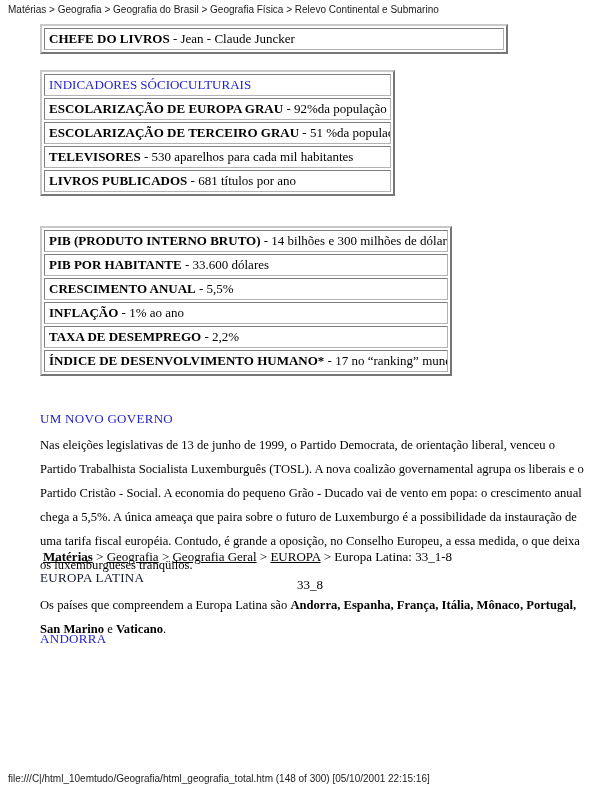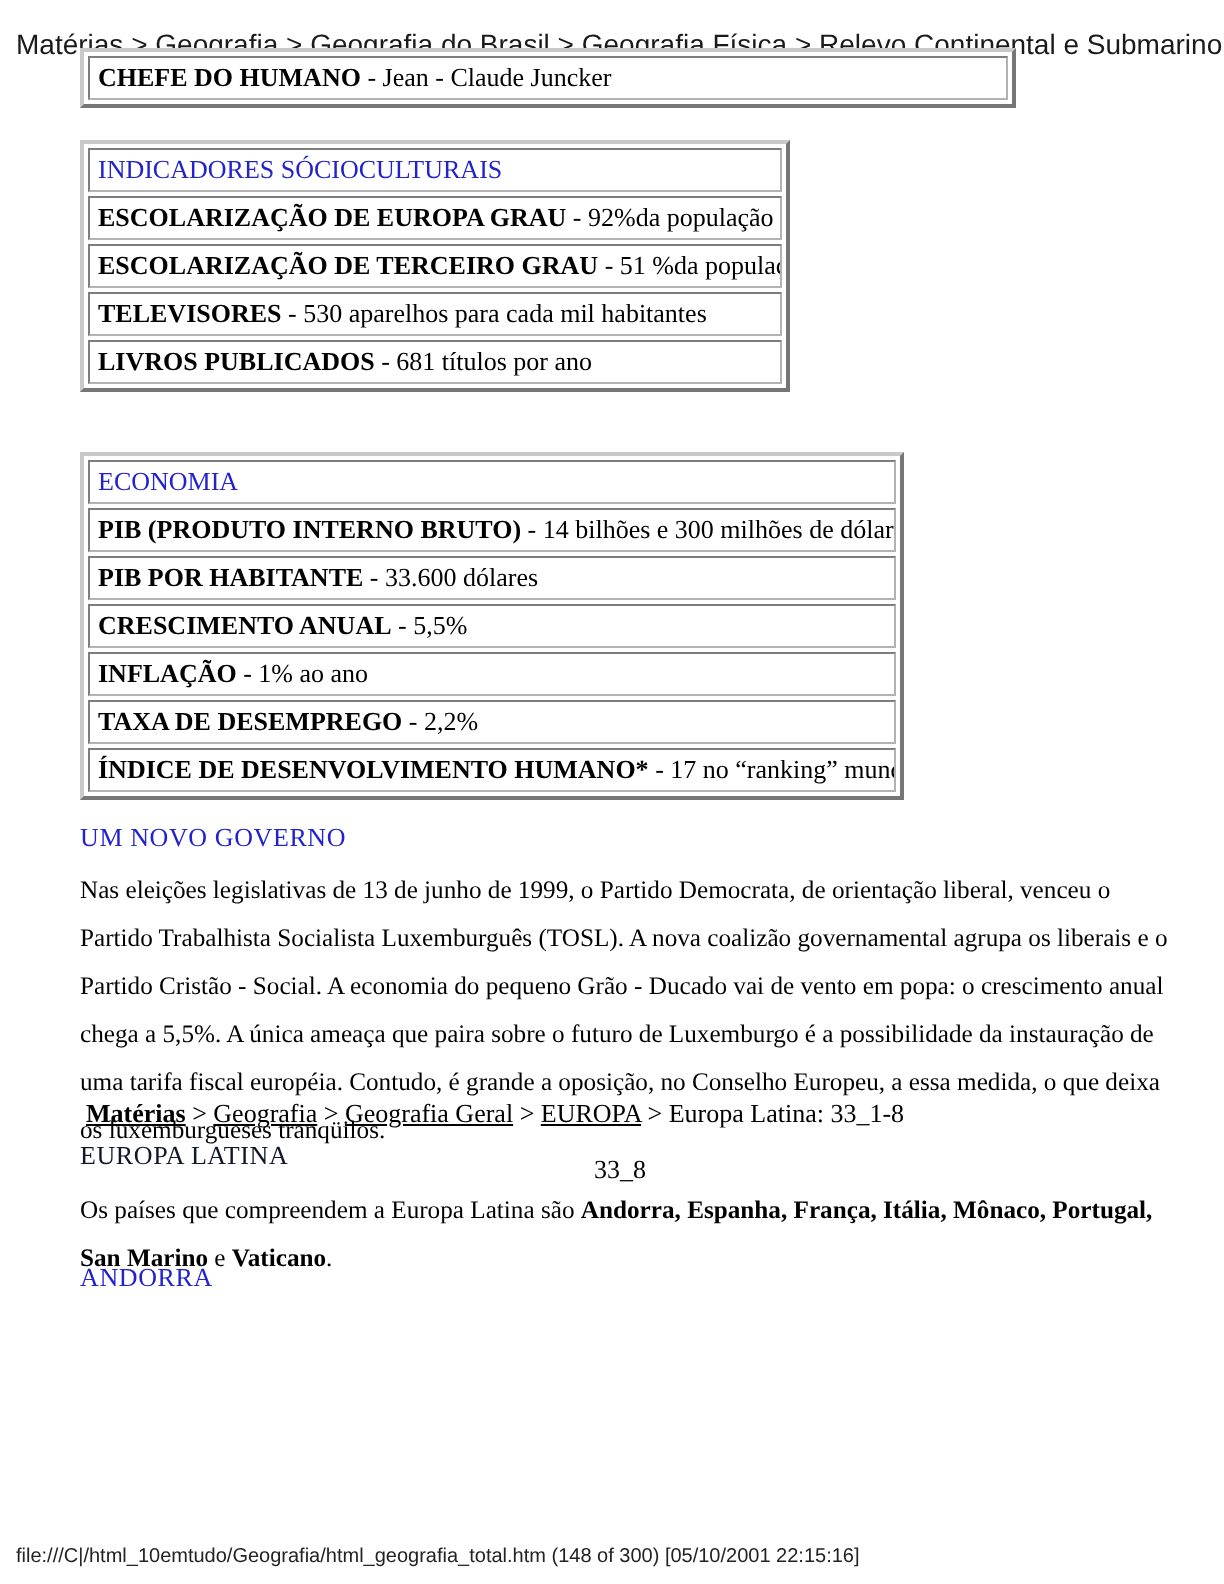--- a/index.html
+++ b/index.html
@@ -6,23 +6,23 @@
   #page{
     position:relative;
     width:612px;height:792px;
     background:#ffffff;
     font-family:"Liberation Serif", serif;
     color:#000;
     overflow:hidden;
     margin:0 auto;
   }
   .crumb-top{
-    position:absolute;left:8px;top:14px;
+    position:absolute;left:8px;top:4px;
     font-family:"Liberation Sans", sans-serif;
-    font-size:14px;color:#1a1a1a;white-space:nowrap;
+    font-size:10px;color:#1a1a1a;white-space:nowrap;
   }
   .tbl{
     position:absolute;box-sizing:border-box;
     border:2px solid;
     border-color:#c9c9c9 #767676 #767676 #c9c9c9;
     background:#fff;padding:0;
   }
   .cell{
     margin:2px;
     border:1px solid;
@@ -66,33 +66,32 @@
   }
 </style>
 </head>
 <body>
 
 <div id="page">
 
   <div class="crumb-top">Matérias &gt; Geografia &gt; Geografia do Brasil &gt; Geografia Física &gt; Relevo Continental e Submarino</div>
 
   <div class="tbl tbl1">
-      <div class="cell"><b>CHEFE DO HUMANO</b><span> - Jean - Claude Juncker</span></div>
+      <div class="cell"><b>CHEFE DO LIVROS</b><span> - Jean - Claude Juncker</span></div>
     </div>
 
   <div class="tbl tbl2">
     <div class="cell hdr">INDICADORES SÓCIOCULTURAIS</div>
   <div class="cell"><b>ESCOLARIZAÇÃO DE EUROPA GRAU</b><span> - 92%da população</span></div>
       <div class="cell"><b>ESCOLARIZAÇÃO DE TERCEIRO GRAU</b><span> - 51 %da população</span></div>
       <div class="cell"><b>TELEVISORES</b><span> - 530  aparelhos para cada mil habitantes</span></div>
       <div class="cell"><b>LIVROS PUBLICADOS</b><span> - 681 títulos por ano</span></div>
     </div>
 
   <div class="tbl tbl3">
-    <div class="cell hdr">ECONOMIA</div>
   <div class="cell"><b>PIB (PRODUTO INTERNO BRUTO)</b><span> - 14 bilhões e 300 milhões de dólares</span></div>
       <div class="cell"><b>PIB POR HABITANTE</b><span> - 33.600 dólares</span></div>
       <div class="cell"><b>CRESCIMENTO ANUAL</b><span> - 5,5%</span></div>
       <div class="cell"><b>INFLAÇÃO</b><span> - 1% ao ano</span></div>
       <div class="cell"><b>TAXA DE DESEMPREGO</b><span> - 2,2%</span></div>
       <div class="cell"><b>ÍNDICE DE DESENVOLVIMENTO HUMANO*</b><span> - 17 no “ranking” mundial</span></div>
     </div>
 
   <div class="sec-head" style="top:411px;">UM NOVO GOVERNO</div>
 

